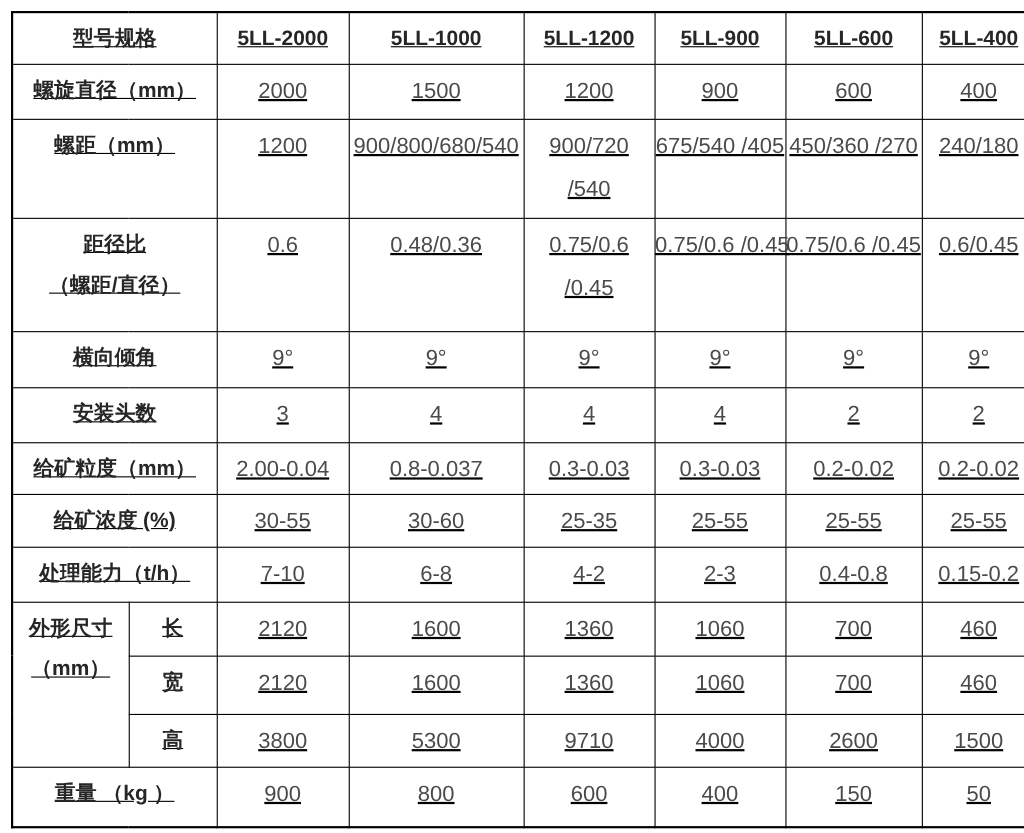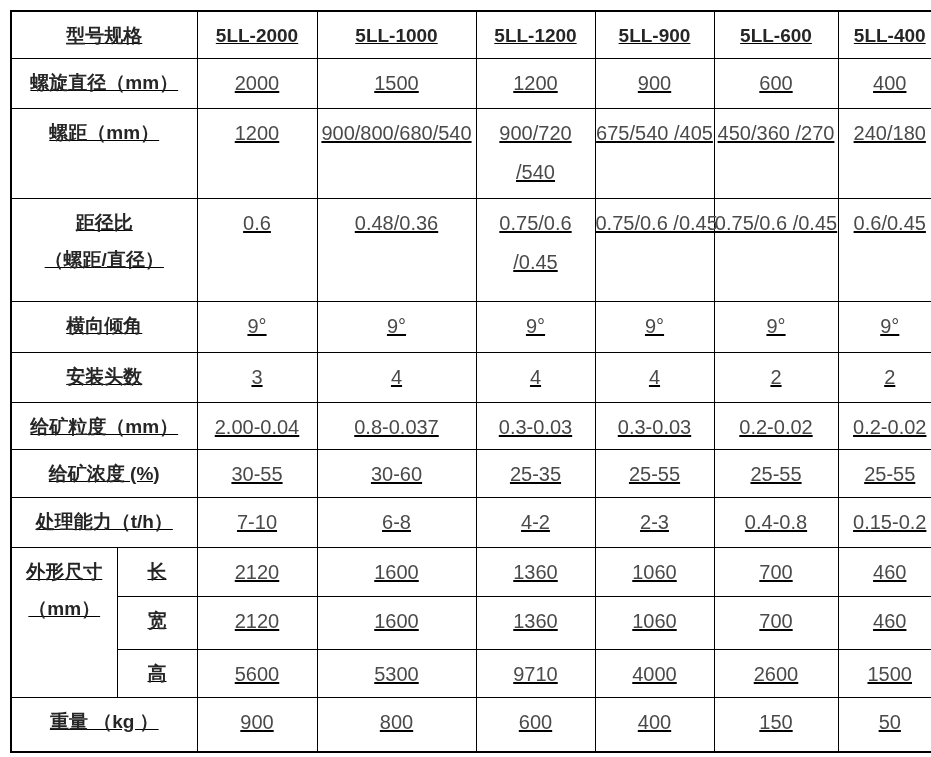--- a/index.html
+++ b/index.html
@@ -161,21 +161,21 @@
       <td>2120</td>
       <td>1600</td>
       <td>1360</td>
       <td>1060</td>
       <td>700</td>
       <td>460</td>
     </tr>
 
     <tr style="height:48px">
       <td class="label">高</td>
-      <td>5600</td>
+      <td>3800</td>
       <td>5300</td>
       <td>9710</td>
       <td>4000</td>
       <td>2600</td>
       <td>1500</td>
     </tr>
 
     <tr style="height:55px">
       <td class="label" colspan="2">重量 （kg ）</td>
       <td>900</td>

